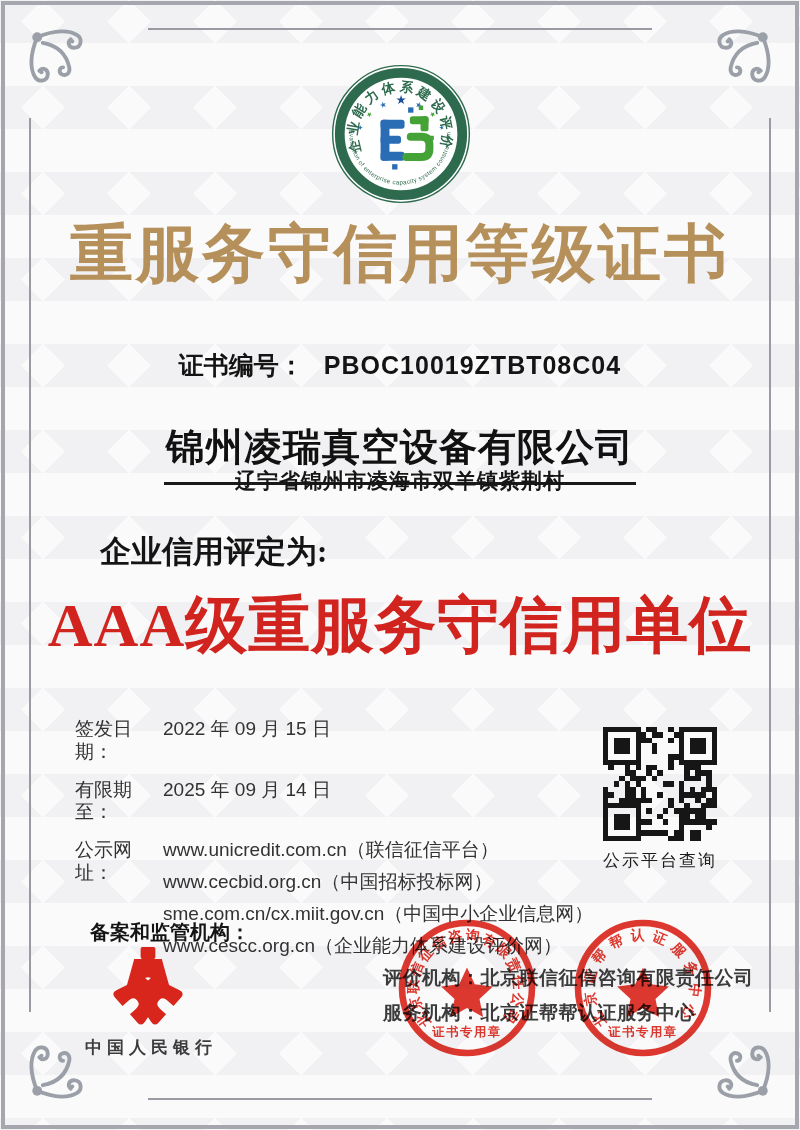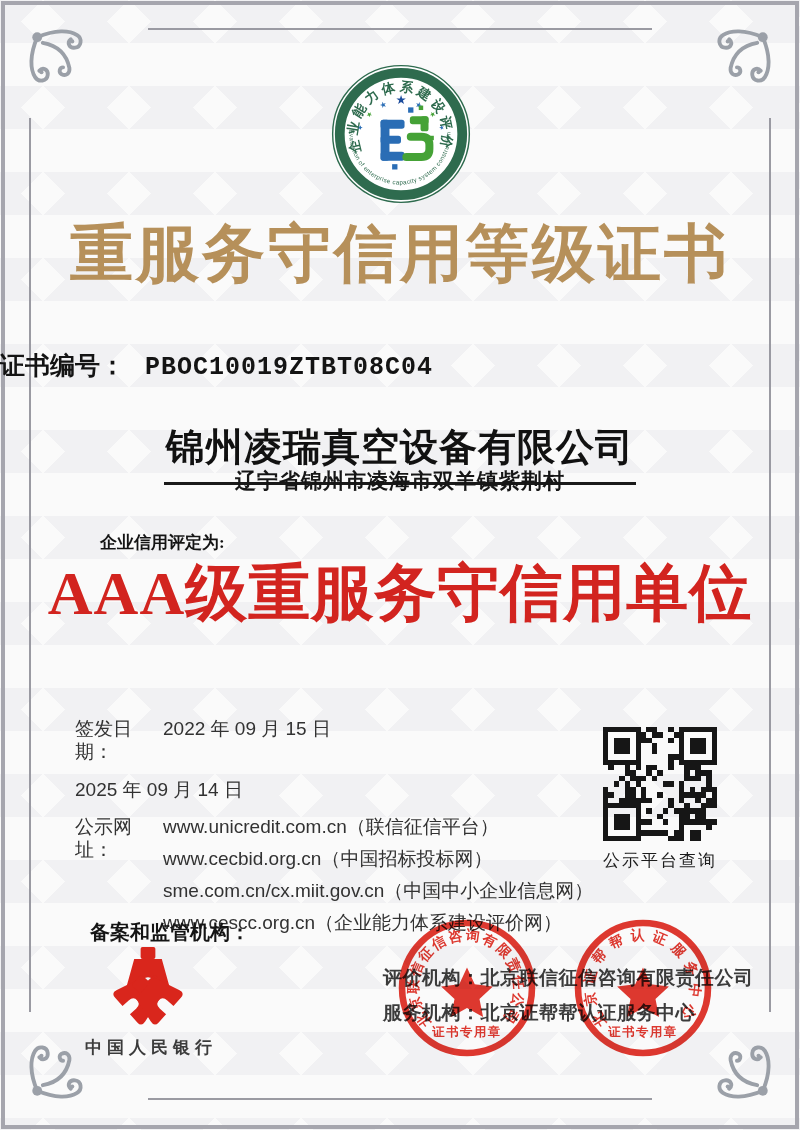--- a/index.html
+++ b/index.html
@@ -36,39 +36,39 @@
   .title{
     position:absolute;left:0;right:0;top:222px;text-align:center;
     font-size:63px;font-weight:900;letter-spacing:3px;color:#b6905a;line-height:1;
   }
   .registry{
     position:absolute;left:0;right:0;top:301px;text-align:center;
     font-size:20px;font-weight:700;color:#2b2b2b;
   }
   .registry .code{margin-left:18px;letter-spacing:.5px;}
   .certno{
-    position:absolute;left:0;right:0;top:349px;text-align:left;
-    font-family:Liberation Mono, monospace;font-size:25px;font-weight:900;color:#141414;
+    position:absolute;left:0;right:0;top:349px;text-align:center;
+    font-family:Liberation Sans, sans-serif;font-size:25px;font-weight:900;color:#141414;
   }
   .certno .num{margin-left:20px;letter-spacing:1px;}
   .company-wrap{position:absolute;left:0;right:0;top:408px;text-align:center;margin-top:14px;}
   .company{
     display:inline-block;border-bottom:3px solid #1a1a1a;padding:0 2px 9px;
     font-family:"Liberation Serif","DejaVu Serif",serif;font-size:38px;font-weight:900;color:#111;letter-spacing:1px;
   }
   .address{
     position:absolute;left:0;right:0;top:467px;text-align:center;
     font-family:"Liberation Serif","DejaVu Serif",serif;font-size:21px;font-weight:900;color:#161616;letter-spacing:1px;
   }
   .rating-intro{
     position:absolute;left:100px;top:531px;
-    font-family:"Liberation Serif","DejaVu Serif",serif;font-size:17px;font-weight:900;color:#141414;
+    font-family:"Liberation Serif","DejaVu Serif",serif;font-size:31px;font-weight:900;color:#141414;
   }
   .grade{
-    position:absolute;left:0;right:0;top:558px;text-align:center;
+    position:absolute;left:0;right:0;top:590px;text-align:center;
     font-family:"Liberation Serif","DejaVu Serif",serif;font-size:62px;font-weight:900;color:#d2241f;letter-spacing:1px;line-height:1.15;
   }
   .details{position:absolute;left:75px;top:718px;font-size:19px;color:#323232;font-weight:500;}
   .details .row{display:flex;margin-bottom:15px;line-height:1.2;}
   .details .lbl{width:88px;flex:0 0 88px;}
   .details .sites .site{margin-bottom:9px;line-height:1.2;}
   .qr-block{position:absolute;left:600px;top:727px;width:120px;text-align:center;}
   .qr-grid{
     display:grid;width:114px;height:114px;margin:0 auto;
     grid-template-rows:repeat(21,1fr);grid-template-columns:repeat(21,1fr);
@@ -200,20 +200,21 @@
 
   <div class="rating-intro">企业信用评定为:</div>
   <div class="grade">AAA级重服务守信用单位</div>
 
   <div class="details">
     <div class="row">
       <span class="lbl">签发日期：</span>
       <span>2022 年 09 月 15 日</span>
     </div>
     <div class="row">
+      <span class="lbl">有限期至：</span>
       <span>2025 年 09 月 14 日</span>
     </div>
     <div class="row">
       <span class="lbl">公示网址：</span>
       <span class="sites">
         <div class="site">www.unicredit.com.cn（联信征信平台）</div>
         <div class="site">www.cecbid.org.cn（中国招标投标网）</div>
         <div class="site">sme.com.cn/cx.miit.gov.cn（中国中小企业信息网）</div>
         <div class="site">www.cescc.org.cn（企业能力体系建设评价网）</div>
       </span>

